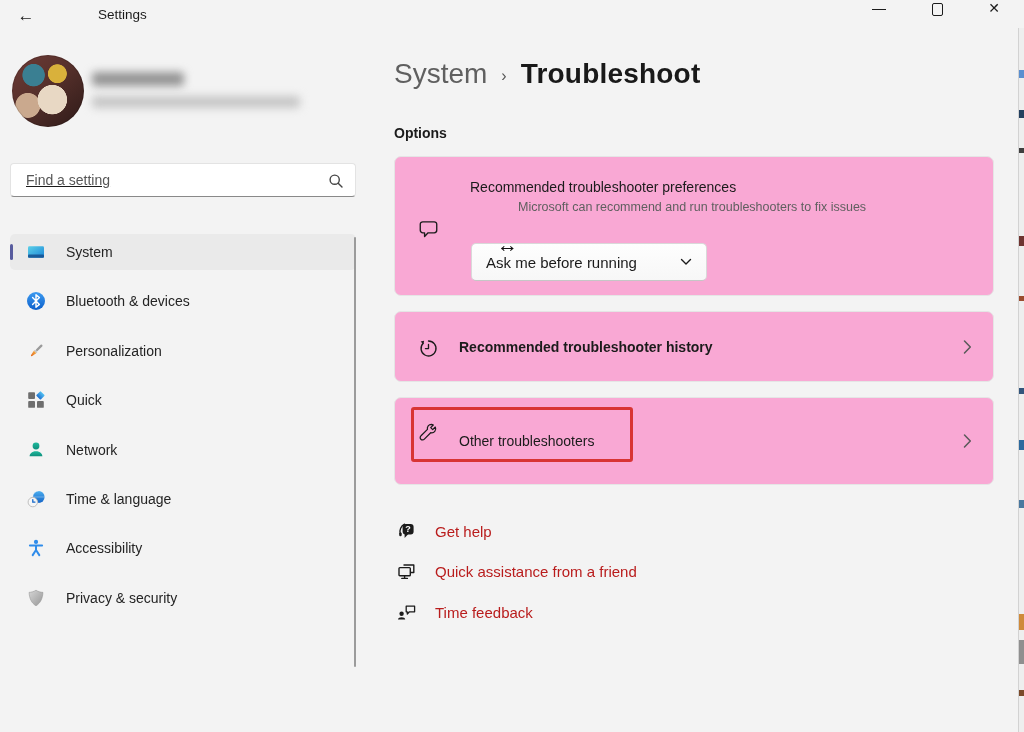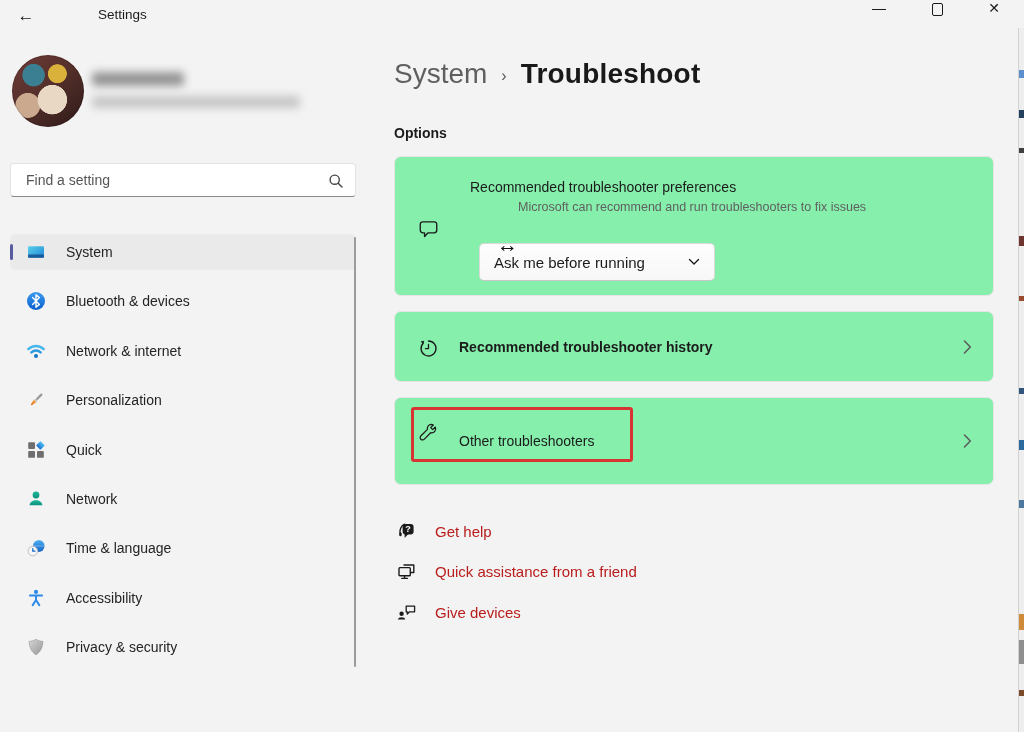--- a/index.html
+++ b/index.html
@@ -29,21 +29,21 @@
       radial-gradient(circle at 56% 62%, #e8d8c4 0 24%, rgba(0,0,0,0) 25%),
       radial-gradient(circle at 22% 70%, #caa98e 0 16%, rgba(0,0,0,0) 17%),
       linear-gradient(140deg, #6e3a36 0%, #56302b 45%, #2e1a18 100%);
     box-shadow: inset 0 0 0 1px rgba(0,0,0,.15); }
   .blur-name  { position:absolute; left:92px; top:72px; width:92px;  height:14px; background:#949494; border-radius:4px; filter:blur(4px); }
   .blur-email { position:absolute; left:92px; top:96px; width:208px; height:12px; background:#c6c6c6; border-radius:4px; filter:blur(4px); }
 
   
   .search { position:absolute; left:10px; top:163px; width:346px; height:34px;
     background:#fff; border:1px solid #e3e3e3; border-bottom-color:#898989;
-    border-radius:4px; display:flex; align-items:center; padding:0 34px 0 15px; }
+    border-radius:4px; display:flex; align-items:center; padding:0 34px 0 15px;text-decoration:underline; }
   .search input { border:none; outline:none; background:transparent; flex:1;
     font-family:inherit; font-size:14px; color:#3a3a3a; }
   .search input::placeholder { color:#565656; opacity:1; }
   .search .mag { position:absolute; right:11px; top:9px; }
 
   
   .nav { position:absolute; left:10px; top:234px; width:346px; }
   .side-item { height:36px; display:flex; align-items:center; padding-left:16px;
     margin-bottom:13.4px; border-radius:5px; position:relative; }
   .side-item .icon { width:20px; height:20px; margin-right:20px; flex:0 0 20px; }
@@ -54,35 +54,35 @@
   .sb-scroll { position:absolute; left:354px; top:237px; width:2px; height:430px;
     background:#9b9b9b; border-radius:1px; }
 
   
   .crumb { position:absolute; left:394px; top:58px; display:flex; align-items:center; gap:14px; font-size:28px; }
   .crumb .parent { color:#5f5f5f; }
   .crumb .sep { font-size:16px; color:#565656; margin-top:4px; }
   .crumb .current { font-weight:700; color:#191919; letter-spacing:.2px; }
   .section-label { position:absolute; left:394px; top:125px; font-size:14px; font-weight:700; }
 
-  .card { position:absolute; left:394px; width:600px; background:#86efac;
+  .card { position:absolute; left:394px; width:600px; background:#f9a8d4;
     border:1px solid #e5e5e5; border-radius:7px; }
   #card1 { top:156px; height:140px; }
   #card2 { top:311px; height:71px;font-weight:bold; }
   #card3 { top:397px; height:88px; }
   .cicon { position:absolute; left:22px; }
   #card1 .cicon { top:60px; }
   #card2 .cicon { top:24px; }
   #card3 .cicon { top:23px; }
   #card1 .ctitle { position:absolute; left:75px; top:22px; font-size:14px; }
   #card1 .cdesc  { position:absolute; left:75px; top:43px; font-size:12.5px; color:#5f5f5f;margin-left:48px; }
   .dropdown { position:absolute; left:76px; top:86px; width:236px; height:38px;
     background:linear-gradient(#fefefe,#f7f7f7); border:1px solid #d9d9d9; border-bottom-color:#c6c6c6;
     border-radius:5px; display:flex; align-items:center; justify-content:space-between;
-    padding:0 14px; font-size:15px;margin-left:8px; }
+    padding:0 14px; font-size:15px; }
   .row-title { position:absolute; left:64px; top:50%; transform:translateY(-50%); font-size:14px; }
   .chev { position:absolute; right:21px; top:50%; transform:translateY(-50%); }
   .red-box { position:absolute; left:16px; top:9px; width:222px; height:55px;
     border:3px solid #d83434; border-radius:3px; }
   .cursor { position:absolute; left:497px; top:233px; font-size:21px; font-weight:bold;
     color:#111; z-index:6; letter-spacing:-1px;
     text-shadow:-1px 0 1px #fff, 1px 0 1px #fff, 0 -1px 1px #fff, 0 1px 1px #fff; }
 
   
   .help-links { position:absolute; left:396px; top:520px; }
@@ -153,30 +153,20 @@
               <stop offset="1" stop-color="#0b5fcb"></stop>
             </linearGradient>
           </defs>
         <circle cx="10" cy="10" r="9" fill="url(#g2)"></circle>
         <path d="M6.6 6.6 L13.4 13.4 L10 16.2 L10 3.8 L13.4 6.6 L6.6 13.4" fill="none" stroke="#fff" stroke-width="1.4" stroke-linejoin="round" stroke-linecap="round"></path>
       </svg>
     </span>
     <span class="label">Bluetooth &amp; devices</span>
   </div>
 
-  <div class="side-item">
-    <span class="icon">
-      <svg width="20" height="20" viewBox="0 0 20 20">
-        <path d="M2.3 8.2 a11 11 0 0 1 15.4 0" fill="none" stroke="#45b7ea" stroke-width="2.5" stroke-linecap="round"></path>
-        <path d="M5.4 11.4 a6.6 6.6 0 0 1 9.2 0" fill="none" stroke="#2e9be0" stroke-width="2.5" stroke-linecap="round"></path>
-        <circle cx="10" cy="14.9" r="2" fill="#1377c8"></circle>
-      </svg>
-    </span>
-    <span class="label">Network &amp; internet</span>
-  </div>
 
   <div class="side-item">
     <span class="icon">
       <svg width="20" height="20" viewBox="0 0 20 20">
         <defs>
             <linearGradient id="g3" x1="0" y1="0" x2="0" y2="1">
           <stop offset="0" stop-color="#f3a33c"></stop>
               <stop offset="1" stop-color="#e06a1f"></stop>
             </linearGradient>
           </defs>
@@ -351,21 +341,21 @@
   </div>
 
   <div class="hlink">
     <span class="hicon">
       <svg width="21" height="21" viewBox="0 0 21 21">
         <circle cx="5.6" cy="11.8" r="2.2" fill="#1b1b1b"></circle>
         <path d="M2 17.6 C2 14.6 9.2 14.6 9.2 17.6 Z" fill="#1b1b1b"></path>
         <path d="M10.2 4.2 H18.6 V9.8 H13.4 L11.3 12 V9.8 H10.2 Z" fill="none" stroke="#1b1b1b" stroke-width="1.3" stroke-linejoin="round"></path>
       </svg>
     </span>
-    <span class="label">Give devices</span>
+    <span class="label">Time feedback</span>
   </div>
 
 </div>
 
 <div class="edge">
   <div class="frag" style="top:42px;height:8px;background:#5b8fd0"></div>
   <div class="frag" style="top:82px;height:8px;background:#24405f"></div>
   <div class="frag" style="top:120px;height:5px;background:#3f3f3f"></div>
   <div class="frag" style="top:208px;height:10px;background:#6e3430"></div>
   <div class="frag" style="top:268px;height:5px;background:#9a4b2e"></div>

